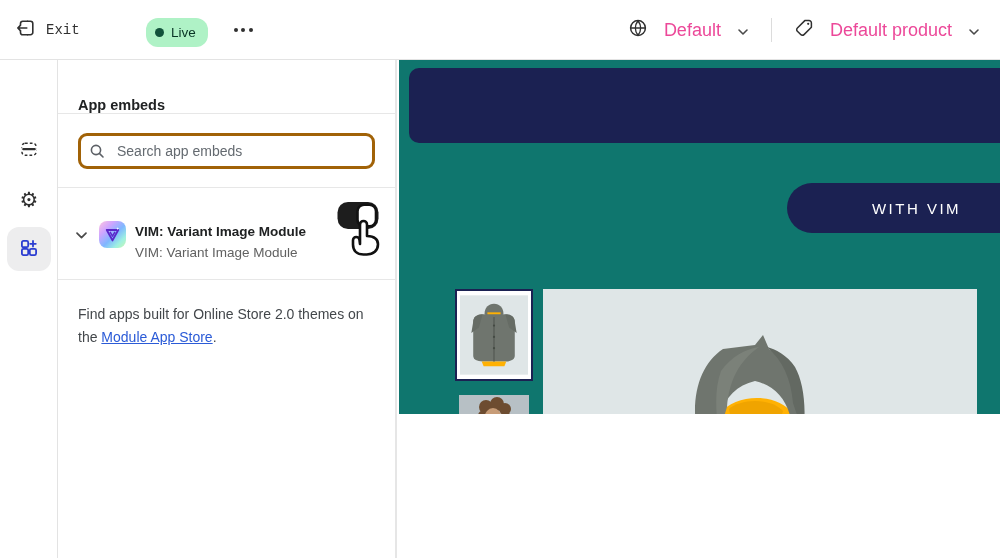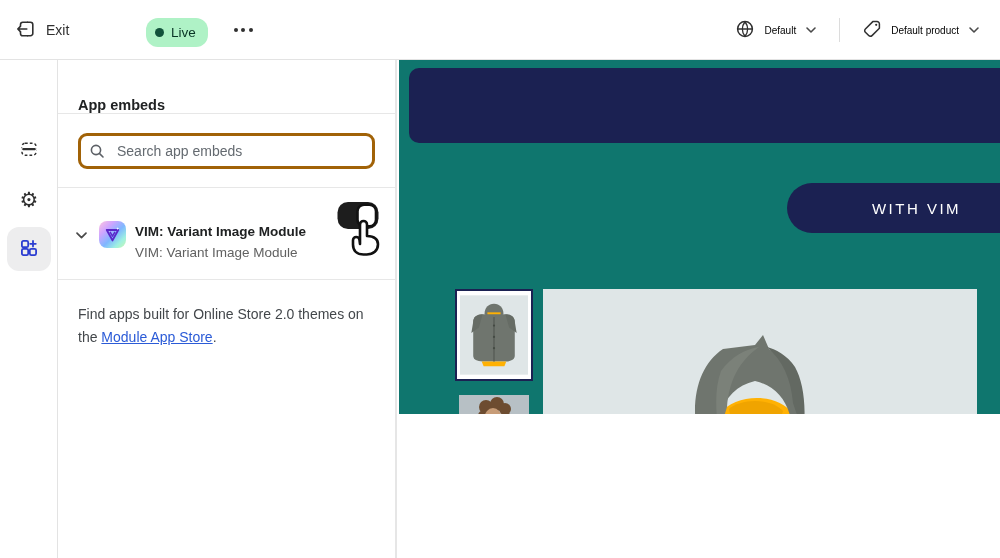--- a/index.html
+++ b/index.html
@@ -4,33 +4,33 @@
 <style>
   * { margin:0; padding:0; box-sizing:border-box; }
   html,body { width:1000px; height:558px; overflow:hidden;
     font-family:"Liberation Sans", sans-serif; background:#fff; color:#303030; }
 
   
   .topbar { position:absolute; left:0; top:0; width:1000px; height:60px;
     background:#fff; border-bottom:1px solid #e3e3e3; z-index:40; }
   .exit-btn { position:absolute; left:16px; top:14px; height:32px; display:flex;
     align-items:center; gap:10px; background:none; border:none; cursor:pointer;
-    font-family:Liberation Sans, sans-serif; font-size:14px; font-weight:500; color:#303030; }
+    font-family:Liberation Mono, monospace; font-size:14px; font-weight:500; color:#303030; }
   .live-badge { position:absolute; left:146px; top:18px; height:29px; padding:0 12px 0 9px;
     background:#aff2c6; border-radius:12px; display:flex; align-items:center; gap:7px; }
   .live-dot { width:9px; height:9px; border-radius:50%; background:#12523b; }
   .live-text { font-size:13.5px; font-weight:500; color:#093526; }
   .more-btn { position:absolute; left:226px; top:18px; width:34px; height:24px;
     display:flex; align-items:center; justify-content:center; gap:3.5px;
     background:none; border:none; cursor:pointer; }
   .more-btn i { width:4px; height:4px; border-radius:50%; background:#303030; }
   .topbar-right { position:absolute; right:12px; top:0; height:60px;
     display:flex; align-items:center; }
-  .picker { display:flex; align-items:center; gap:9px; background:none; border:none;
-    cursor:pointer; font-family:inherit; font-size:10px; font-weight:500; color:#000000;
+  .picker { display:flex; align-items:center; gap:16px; background:none; border:none;
+    cursor:pointer; font-family:inherit; font-size:18px; font-weight:500; color:#ec4899;
     padding:6px 8px; border-radius:8px; }
   .tb-divider { width:1px; height:24px; background:#dcdcdc; margin:0 14px; }
 
   
   .rail { position:absolute; left:0; top:60px; width:58px; height:498px;
     background:#fff; border-right:1px solid #e3e3e3; z-index:30; }
   .rail-btn { position:absolute; left:7px; width:44px; height:44px; border:none;
     background:none; border-radius:12px; display:flex; align-items:center;
     justify-content:center; cursor:pointer; }
   .rail-btn.active { background:#ededee; }

